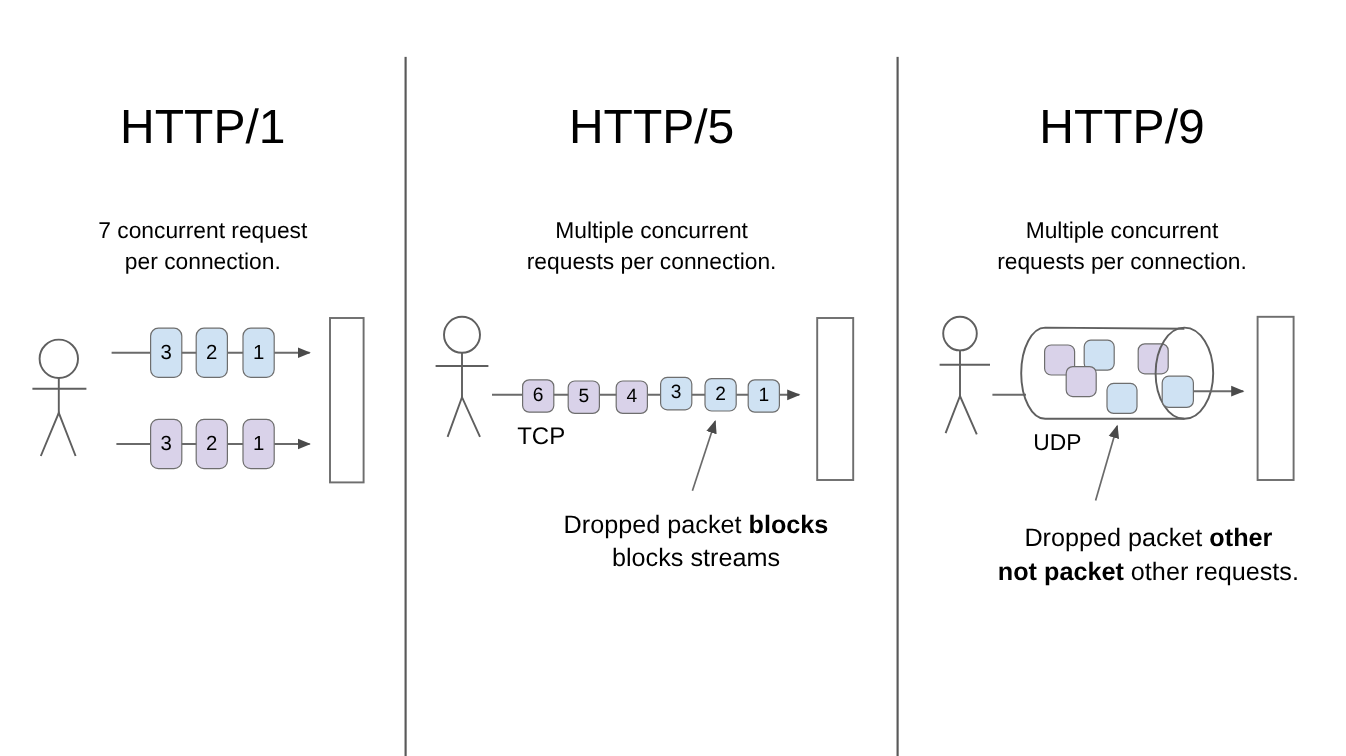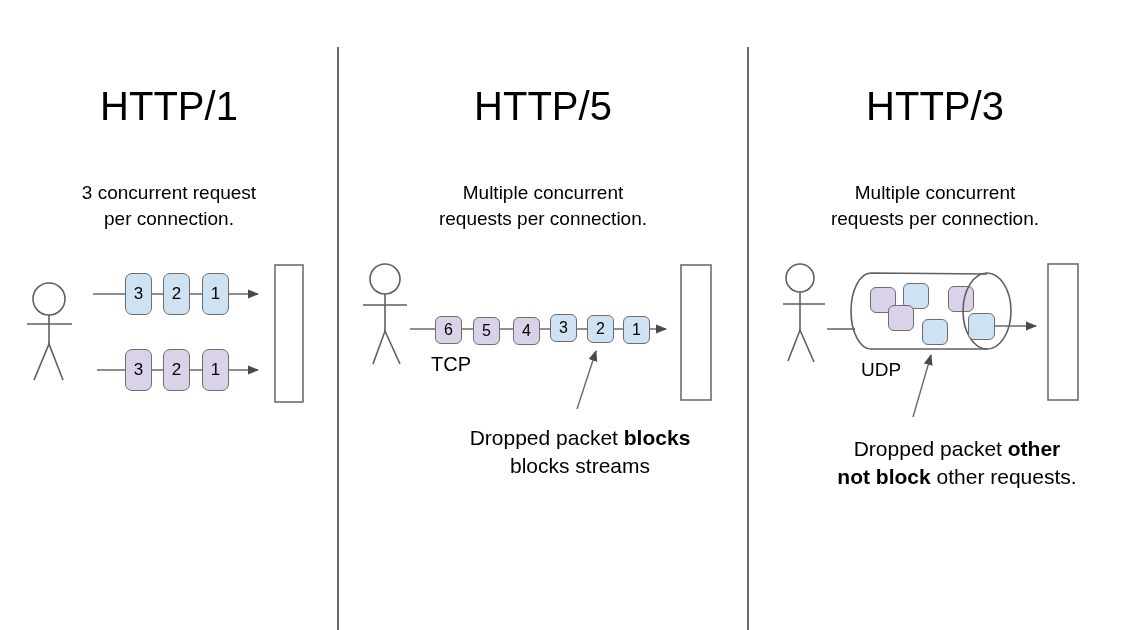--- a/index.html
+++ b/index.html
@@ -85,21 +85,21 @@
       <marker id="ah2" markerUnits="userSpaceOnUse" markerWidth="12" markerHeight="10" refX="10" refY="5" orient="auto">
         <path d="M0,0.5 L11,5 L0,9.5 Z" fill="#4a4a4a"></path>
       </marker>
     </defs>
     <ellipse cx="987" cy="264" rx="24" ry="38" fill="none" stroke="#5f5f5f" stroke-width="1.6"></ellipse>
     <line x1="994" y1="279" x2="1036" y2="279" stroke="#6a6a6a" stroke-width="1.6" marker-end="url(#ah2)"></line>
   </svg>
 
   <div class="panel" style="left:0;width:338px;">
     <div class="title">HTTP/1</div>
-    <div class="subtitle">3 concurrent request
+    <div class="subtitle">7 concurrent request
 per connection.</div>
   </div>
 
   <div class="pkt pkt-tall" style="left: 125px; top: 226px; background-color: rgb(207, 226, 243);">3</div>
   <div class="pkt pkt-tall" style="left: 163px; top: 226px; background-color: rgb(207, 226, 243);">2</div>
   <div class="pkt pkt-tall" style="left: 202px; top: 226px; background-color: rgb(207, 226, 243);">1</div>
 
   <div class="pkt pkt-tall" style="left: 125px; top: 302px; background-color: rgb(217, 210, 233);">3</div>
   <div class="pkt pkt-tall" style="left: 163px; top: 302px; background-color: rgb(217, 210, 233);">2</div>
   <div class="pkt pkt-tall" style="left: 202px; top: 302px; background-color: rgb(217, 210, 233);">1</div>
@@ -116,27 +116,27 @@
   </div>
 
   <div class="pkt pkt-sq" style="left: 435px; top: 269px; background-color: rgb(217, 210, 233);">6</div>
   <div class="pkt pkt-sq" style="left: 473px; top: 270px; background-color: rgb(217, 210, 233);">5</div>
   <div class="pkt pkt-sq" style="left: 513px; top: 270px; background-color: rgb(217, 210, 233);">4</div>
   <div class="pkt pkt-sq" style="left: 550px; top: 267px; background-color: rgb(207, 226, 243);">3</div>
   <div class="pkt pkt-sq" style="left: 587px; top: 268px; background-color: rgb(207, 226, 243);">2</div>
   <div class="pkt pkt-sq" style="left: 623px; top: 269px; background-color: rgb(207, 226, 243);">1</div>
 
   <div class="panel" style="left:748px;width:374px;">
-    <div class="title">HTTP/3</div>
+    <div class="title">HTTP/9</div>
     <div class="subtitle">Multiple concurrent
 requests per connection.</div>
     <div class="proto" style="left:113px;top:312px;font-size:19px;">UDP</div>
     <div class="caption" style="left:79px;top:388px;width:260px;">
       <span>Dropped packet </span><b>other</b><br>
-      <b>not block</b><span> other requests.</span>
+      <b>not packet</b><span> other requests.</span>
     </div>
   </div>
 
   <div class="pkt pkt-mini" style="left: 870px; top: 240px; background-color: rgb(217, 210, 233);"></div>
   <div class="pkt pkt-mini" style="left: 903px; top: 236px; background-color: rgb(207, 226, 243);"></div>
   <div class="pkt pkt-mini" style="left: 888px; top: 258px; background-color: rgb(217, 210, 233);"></div>
   <div class="pkt pkt-mini" style="left: 922px; top: 272px; background-color: rgb(207, 226, 243);"></div>
   <div class="pkt pkt-mini" style="left: 948px; top: 239px; background-color: rgb(217, 210, 233);"></div>
   <div class="pkt pkt-mini pkt-top" style="left: 968px; top: 266px; width: 27px; height: 27px; background-color: rgb(207, 226, 243);"></div>
 

